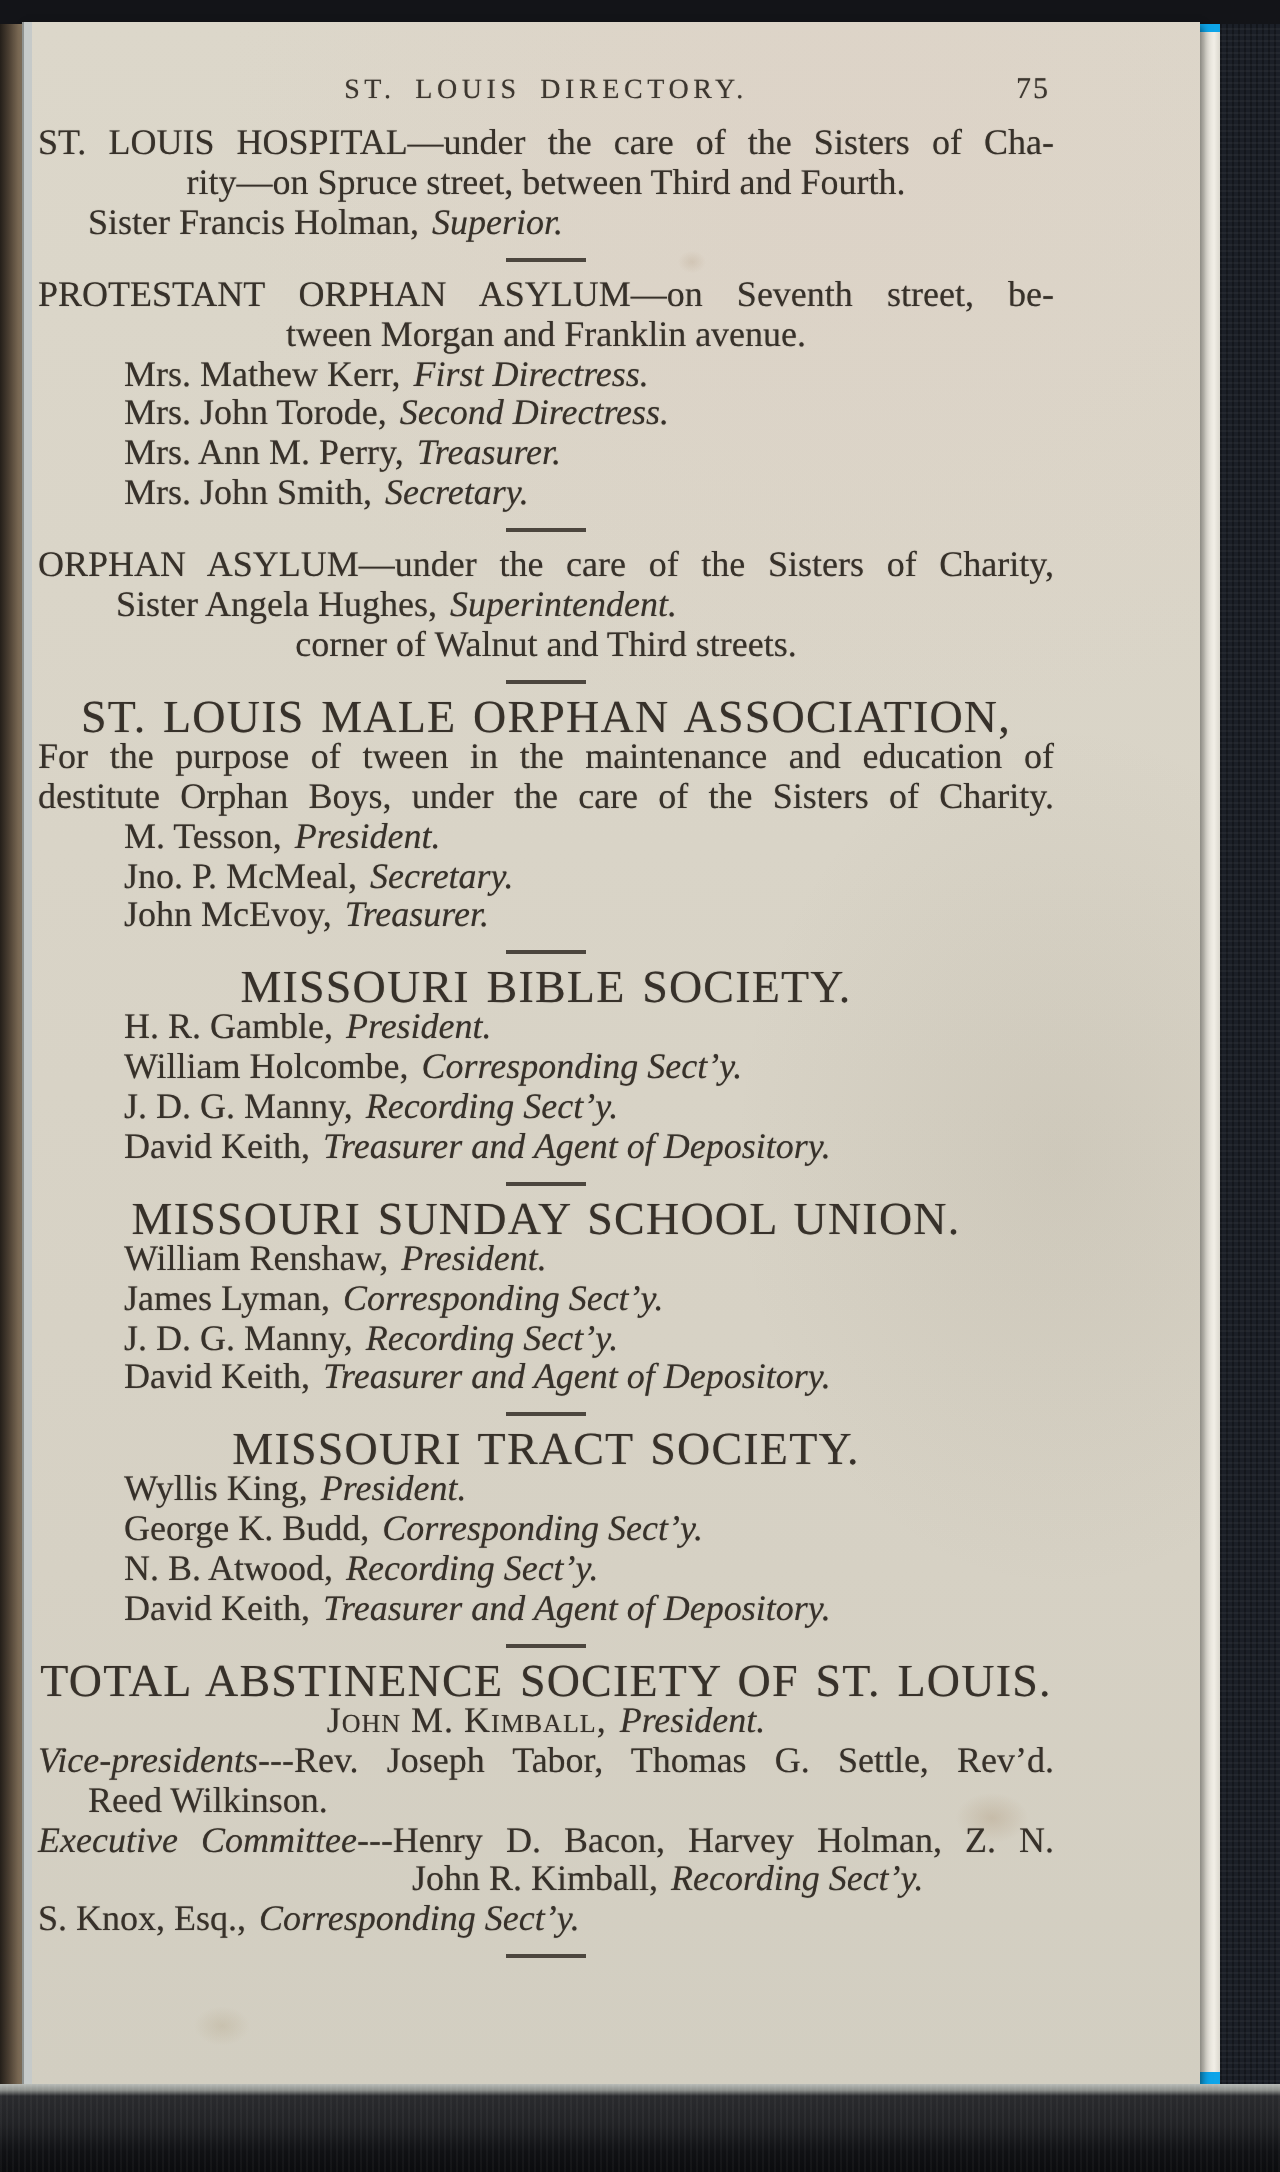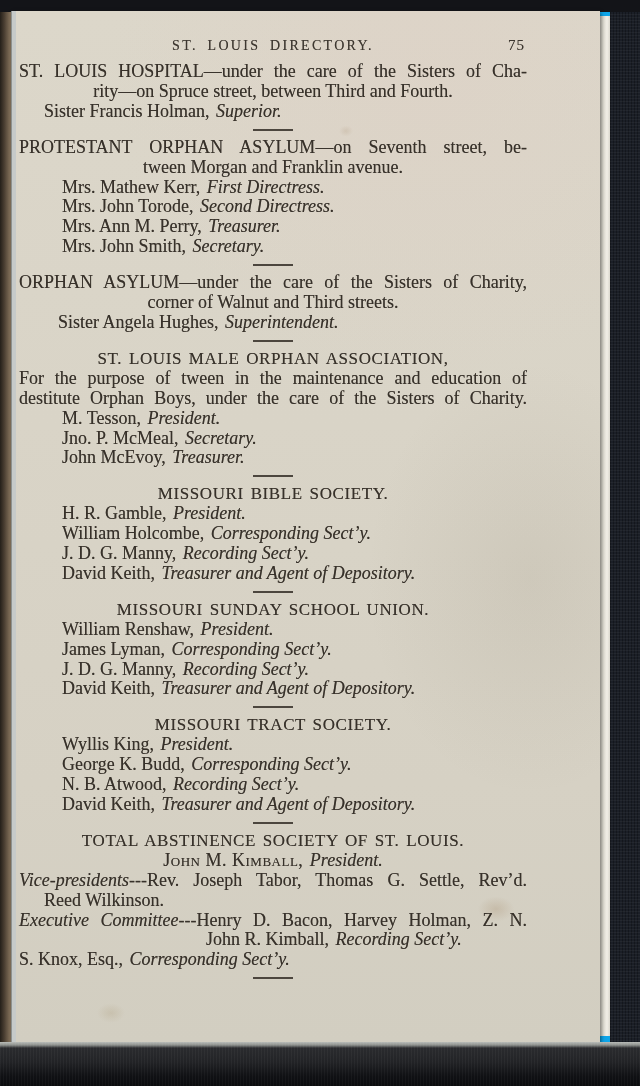--- a/index.html
+++ b/index.html
@@ -33,21 +33,21 @@
   .content{position:relative;width:508px;margin-left:3px;padding-top:26px;
            color:#37312a;font-size:18px;text-shadow:0 0 .5px rgba(55,49,42,.55);}
 
   .running-head{position:relative;height:18px;line-height:18px;text-align:center;
                 font-size:14px;letter-spacing:2.3px;word-spacing:4px;color:#3d3730;margin-bottom:7px;}
   .rh-page{position:absolute;right:2px;top:-1px;font-size:15px;letter-spacing:1px;}
 
   .line{line-height:19.9px;white-space:nowrap;}
   .jl{text-align:justify;text-align-last:justify;text-justify:inter-word;word-spacing:1.5px;}
   .c{text-align:center;}
-  .heading{font-size:17px;letter-spacing:.6px;word-spacing:2px;}
+  .heading{font-size:23px;letter-spacing:.6px;word-spacing:2px;}
   .it{font-style:italic;}
   .entry .it{margin-left:2px;}
   .ind25{margin-left:25px;}
   .ind39{margin-left:39px;}
   .ind43{margin-left:43px;}
   .ml187{margin-left:187px;}
   .ml180{}
   .sc{font-variant-caps:small-caps;letter-spacing:.5px;}
   .faded{color:#958d7d;text-shadow:none;}
   .rule{width:40px;height:2px;background:#4c463e;margin:7px auto;}
@@ -96,25 +96,25 @@
         </div>
         <div class="line entry ind43">
           <span>Mrs. John Smith,</span>
           <span class="it">Secretary.</span>
         </div>
       </section>
       <div class="rule"></div>
 
       <section>
         <div class="line jl">ORPHAN ASYLUM—under the care of the Sisters of Charity,</div>
-        <div class="line c">corner of Walnut and Third streets.</div>
         <div class="line entry ind39">
           <span>Sister Angela Hughes,</span>
           <span class="it">Superintendent.</span>
         </div>
+        <div class="line c">corner of Walnut and Third streets.</div>
       </section>
       <div class="rule"></div>
 
       <section>
         <div class="line c heading">ST. LOUIS MALE ORPHAN ASSOCIATION,</div>
         <div class="line jl">For the purpose of tween in the maintenance and education of</div>
         <div class="line jl">destitute Orphan Boys, under the care of the Sisters of Charity.</div>
         <div class="line entry ind43">
           <span>M. Tesson,</span>
           <span class="it">President.</span>

